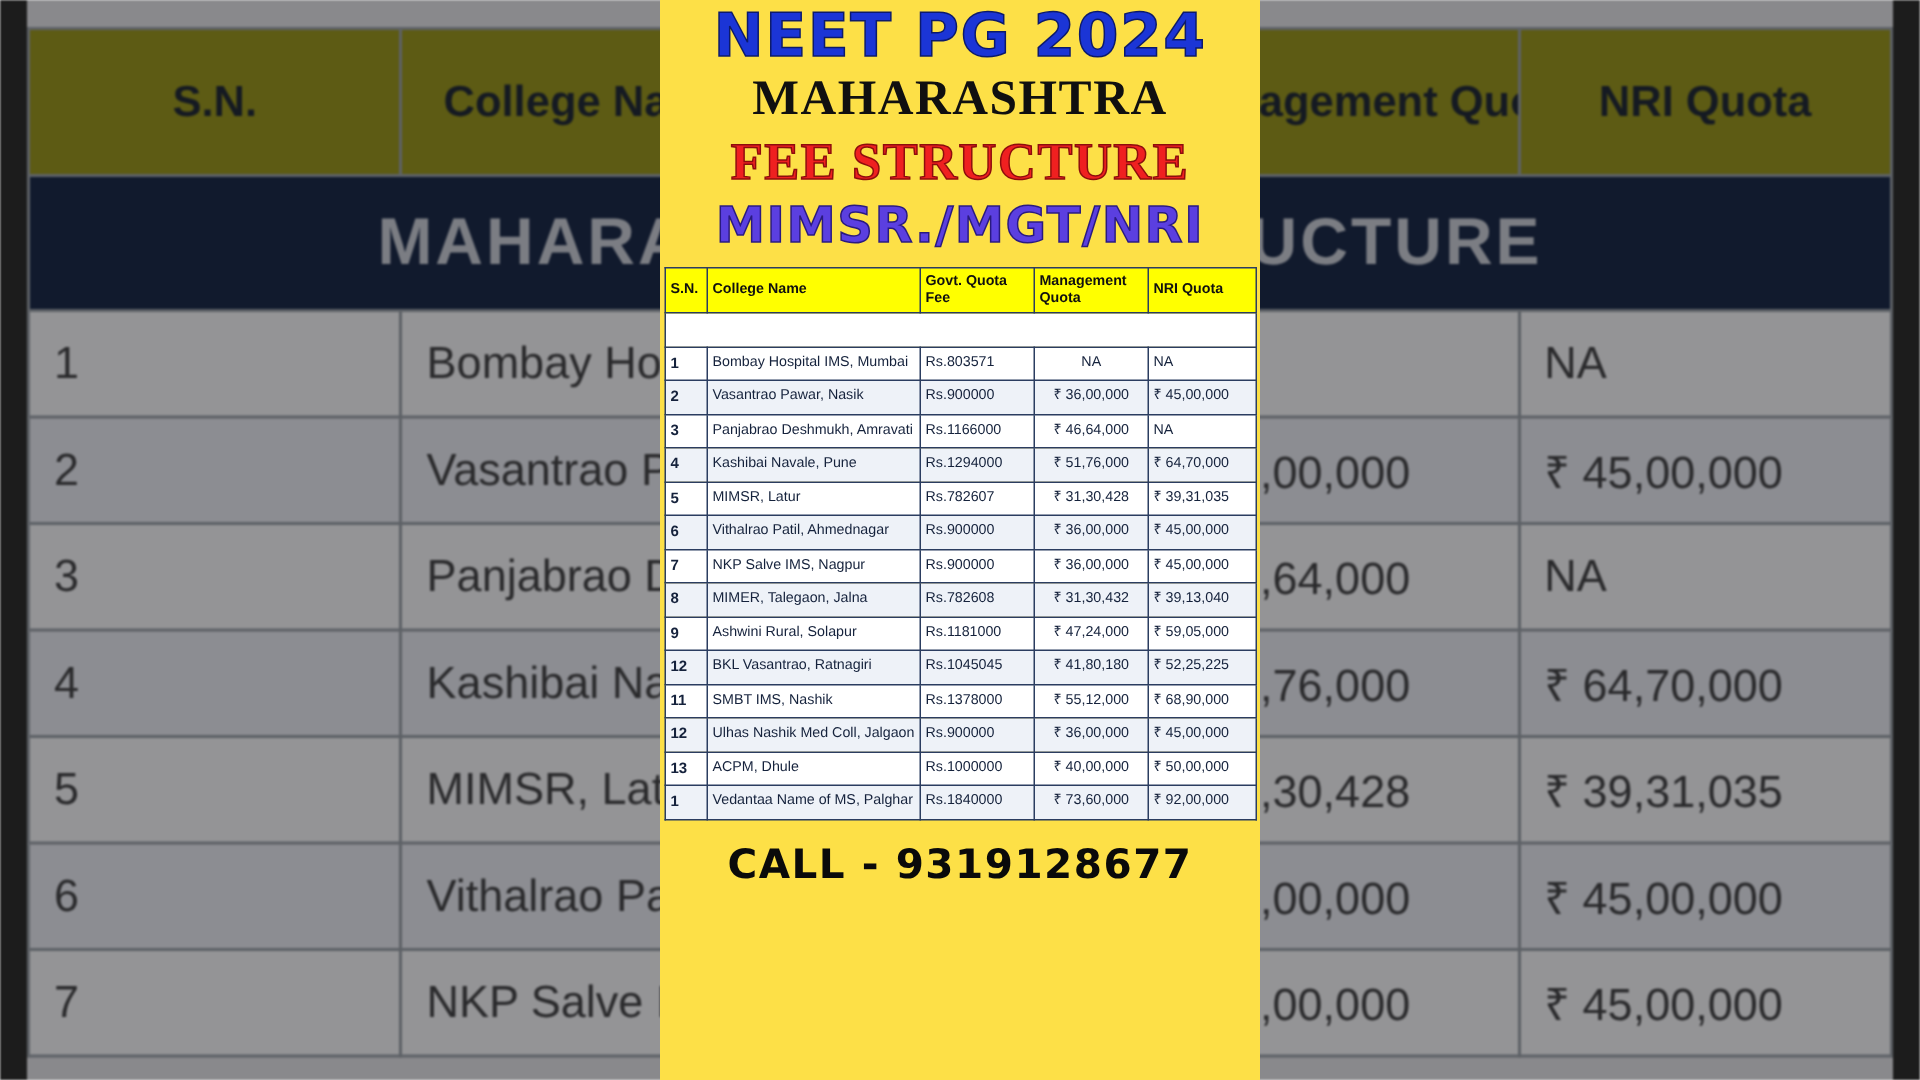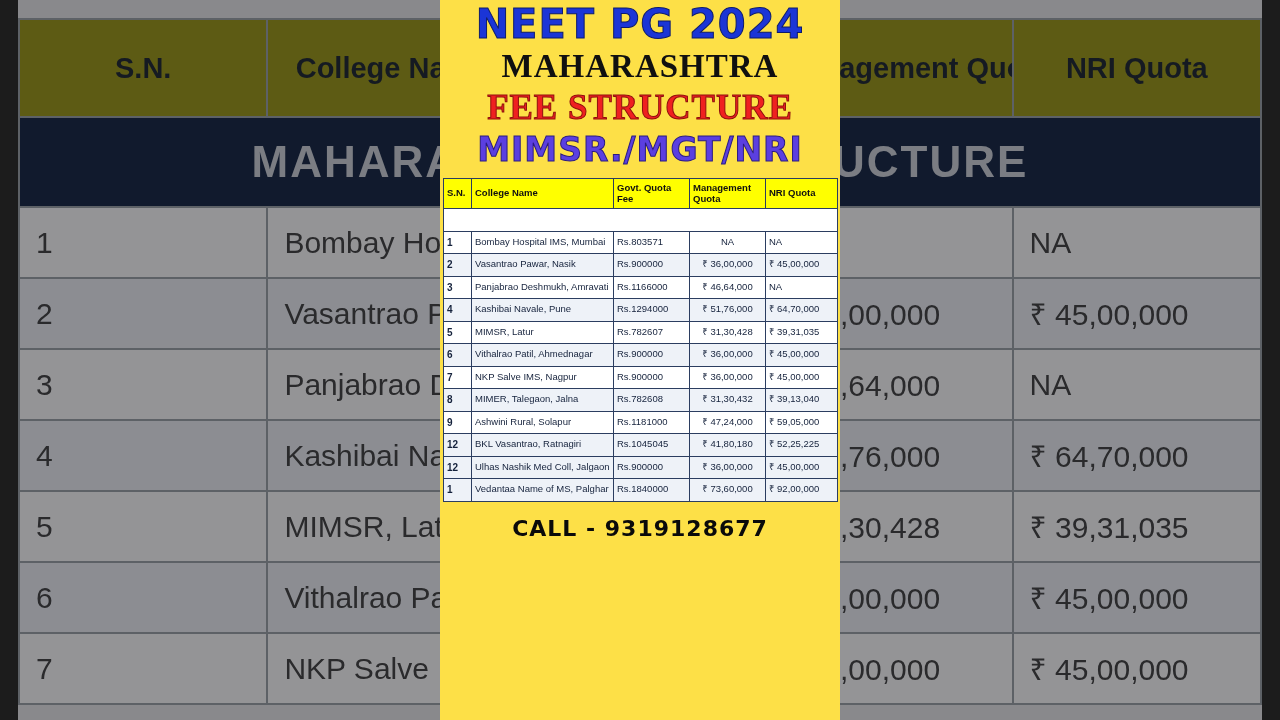--- a/index.html
+++ b/index.html
@@ -169,21 +169,21 @@
   th.h-name { width: 142px; }
   th.h-govt { width: 76px; }
   th.h-mgt { width: 76px; }
   th.h-nri { width: 72px; }
 
   .call {
     margin-top: 14px;
     text-align: center;
     font-family: "DejaVu Sans", sans-serif;
     font-weight: bold;
-    font-size: 22px;
+    font-size: 27px;
     color: #0a0a0a;
     letter-spacing: 1px;
   }
 </style>
 </head>
 <body>
 
 <div id="stage">
 
   <div class="bg">
@@ -346,27 +346,41 @@
               <td class="c-mgt">₹ 47,24,000</td>
               <td class="c-nri">₹ 59,05,000</td>
             </tr>
             <tr class="alt">
               <td class="c-sn">12</td>
               <td class="c-name">BKL Vasantrao, Ratnagiri</td>
               <td class="c-govt">Rs.1045045</td>
               <td class="c-mgt">₹ 41,80,180</td>
               <td class="c-nri">₹ 52,25,225</td>
             </tr>
+            <tr>
+              <td class="c-sn">11</td>
+              <td class="c-name">SMBT IMS, Nashik</td>
+              <td class="c-govt">Rs.1378000</td>
+              <td class="c-mgt">₹ 55,12,000</td>
+              <td class="c-nri">₹ 68,90,000</td>
+            </tr>
             <tr class="alt">
               <td class="c-sn">12</td>
               <td class="c-name">Ulhas Nashik Med Coll, Jalgaon</td>
               <td class="c-govt">Rs.900000</td>
               <td class="c-mgt">₹ 36,00,000</td>
               <td class="c-nri">₹ 45,00,000</td>
             </tr>
+            <tr>
+              <td class="c-sn">13</td>
+              <td class="c-name">ACPM, Dhule</td>
+              <td class="c-govt">Rs.1000000</td>
+              <td class="c-mgt">₹ 40,00,000</td>
+              <td class="c-nri">₹ 50,00,000</td>
+            </tr>
             <tr class="alt">
               <td class="c-sn">1</td>
               <td class="c-name">Vedantaa Name of MS, Palghar</td>
               <td class="c-govt">Rs.1840000</td>
               <td class="c-mgt">₹ 73,60,000</td>
               <td class="c-nri">₹ 92,00,000</td>
             </tr>
           </tbody>
       </table>
     </div>

